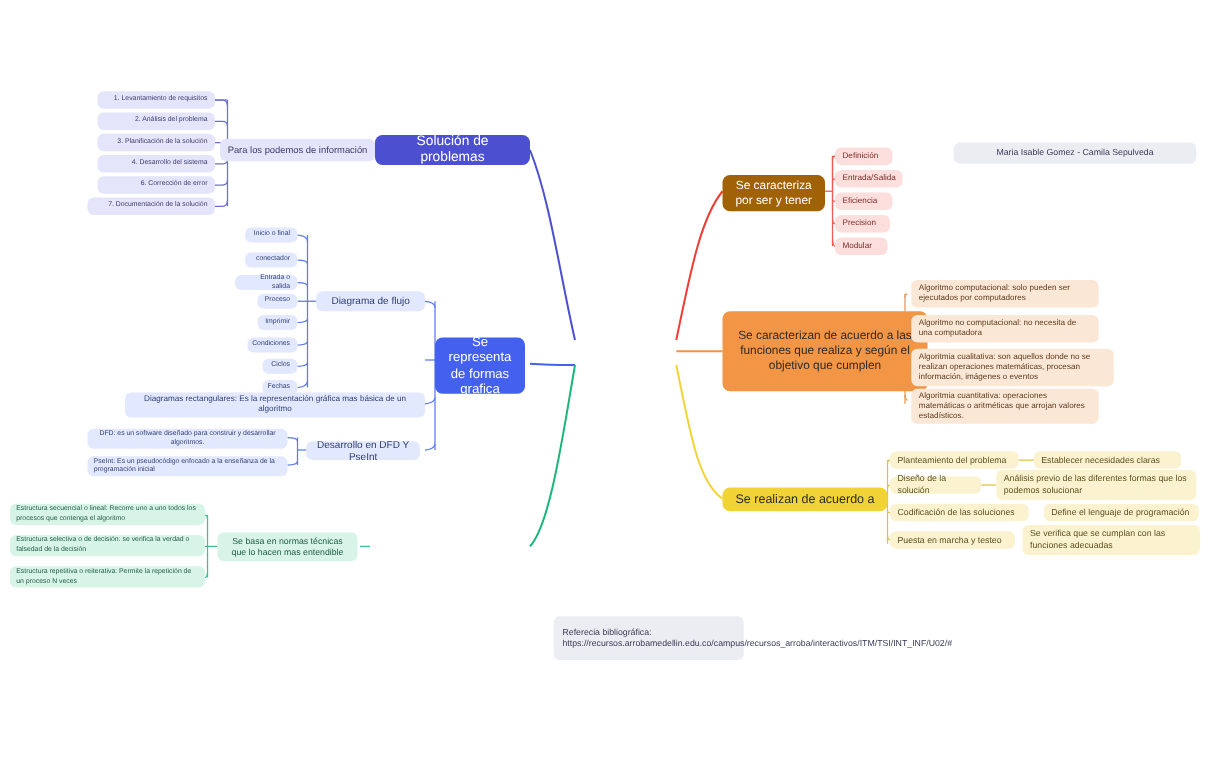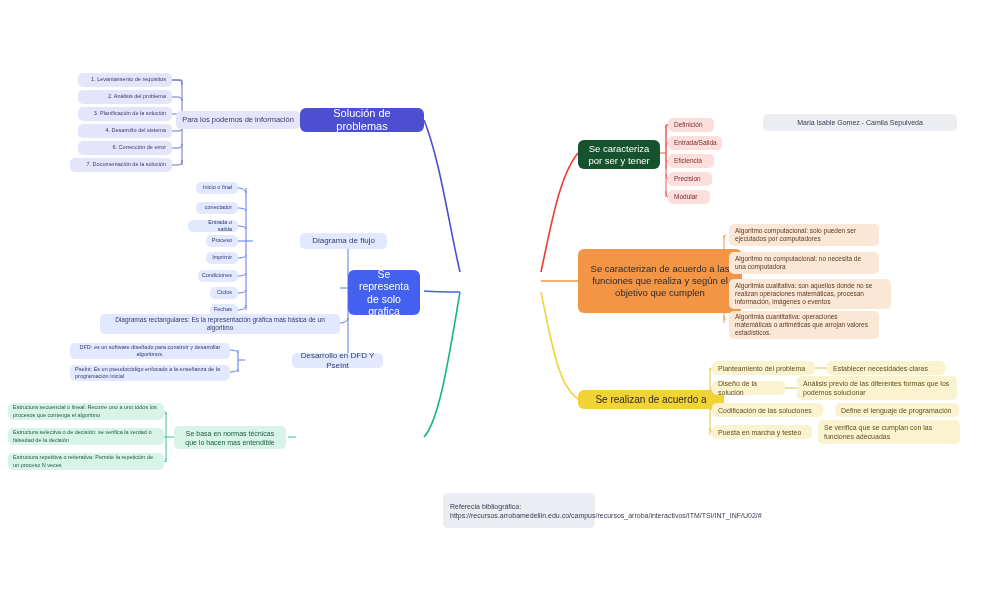--- a/index.html
+++ b/index.html
@@ -13,21 +13,21 @@
         justify-content:center;text-align:center;border-radius:7px;}
 
   
   .central{background:#9c27b0;color:#ffffff;font-size:19px;border-radius:9px;
            letter-spacing:.2px;}
 
   
   .l1{color:#ffffff;font-size:11.5px;line-height:13.5px;border-radius:6px;padding:5px 8px;}
   .l1.blue{background:#4b4fd0;}
   .l1.blue2{background:#4361ee;}
-  .l1.red{background:#14532d;}
+  .l1.red{background:#a16207;}
   .l1.orange{background:#f29545;color:#2b2b2b;}
   .l1.yellow{background:#f2d335;color:#2b2b2b;}
   .l1.green{background:#18b67a;color:#ffffff;}
 
   
   .chip{position:absolute;box-sizing:border-box;display:flex;align-items:center;
         border-radius:5px;padding:3px 6px;line-height:11px;}
   .chip.center{justify-content:center;text-align:center;}
   .chip.right{justify-content:flex-end;text-align:right;}
 
@@ -36,21 +36,21 @@
   .c-red{background:#fcdedc;color:#7a2c27;}
   .c-orange{background:#fbe7d6;color:#5c3a1d;}
   .c-yellow{background:#fbf3cf;color:#5c5020;}
   .c-green{background:#d8f3e7;color:#1d5c46;}
   .c-grey{background:#ececf3;color:#3a3a55;}
 
   .fs55{font-size:5.5px;line-height:7.2px;}
   .fs65{font-size:6.5px;line-height:8.2px;}
   .fs7 {font-size:7px;line-height:9px;}
   .fs75{font-size:7.5px;line-height:9.6px;}
-  .fs8 {font-size:8px;line-height:10px;margin-left:47px;}
+  .fs8 {font-size:8px;line-height:10px;}
 </style>
 </head>
 <body>
 
 <div id="canvas">
 
   <svg class="links" viewBox="0 0 981 607">
 
     <g fill="none" stroke-width="1.6">
       <path d="M460,272 C448,220 440,160 424,120" stroke="#4b4fd0"></path>
@@ -153,21 +153,21 @@
   <div class="node l1 blue" style="left:300px;top:108px;width:124px;height:24px;font-size:11px;">Solución de problemas</div>
   <div class="chip c-blue center fs75" style="left:176px;top:111px;width:124px;height:18px;">Para los podemos de información</div>
 
   <div class="chip c-blue right fs55" style="left:78px;top:73px;width:94px;height:14px;">1. Levantamiento de requisitos</div>
   <div class="chip c-blue right fs55" style="left:78px;top:90px;width:94px;height:14px;">2. Análisis del problema</div>
   <div class="chip c-blue right fs55" style="left:78px;top:107px;width:94px;height:14px;">3. Planificación de la solución</div>
   <div class="chip c-blue right fs55" style="left:78px;top:124px;width:94px;height:14px;">4. Desarrollo del sistema</div>
   <div class="chip c-blue right fs55" style="left:78px;top:141px;width:94px;height:14px;">6. Corrección de error</div>
   <div class="chip c-blue right fs55" style="left:70px;top:158px;width:102px;height:14px;">7. Documentación de la solución</div>
 
-  <div class="node l1 blue2" style="left:348px;top:270px;width:72px;height:45px;font-size:10.5px;line-height:12.5px;padding:4px 6px;">Se representa de solo grafica</div>
+  <div class="node l1 blue2" style="left:348px;top:270px;width:72px;height:45px;font-size:10.5px;line-height:12.5px;padding:4px 6px;">Se representa de formas grafica</div>
 
   <div class="chip c-blue2 center fs8" style="left:253px;top:233px;width:87px;height:16px;">Diagrama de flujo</div>
 
   <div class="chip c-blue2 right fs55" style="left:196px;top:182px;width:42px;height:12px;">Inicio o final</div>
   <div class="chip c-blue2 right fs55" style="left:196px;top:202px;width:42px;height:12px;">conectador</div>
   <div class="chip c-blue2 right fs55" style="left:188px;top:220px;width:50px;height:12px;">Entrada  o salida</div>
   <div class="chip c-blue2 right fs55" style="left:206px;top:235px;width:32px;height:12px;">Proceso</div>
   <div class="chip c-blue2 right fs55" style="left:206px;top:252px;width:32px;height:12px;">Imprimir</div>
   <div class="chip c-blue2 right fs55" style="left:198px;top:270px;width:40px;height:12px;">Condiciones</div>
   <div class="chip c-blue2 right fs55" style="left:210px;top:287px;width:28px;height:12px;">Ciclos</div>
@@ -188,21 +188,21 @@
   <div class="chip c-red fs65" style="left:668px;top:172px;width:44px;height:14px;">Precision</div>
   <div class="chip c-red fs65" style="left:668px;top:190px;width:42px;height:14px;">Modular</div>
 
   <div class="node l1 orange" style="left:578px;top:249px;width:164px;height:64px;font-size:9.5px;line-height:12px;">Se caracterizan de acuerdo a las funciones que realiza y según el objetivo que cumplen</div>
 
   <div class="chip c-orange fs65" style="left:729px;top:224px;width:150px;height:22px;">Algoritmo computacional: solo pueden ser ejecutados por computadores</div>
   <div class="chip c-orange fs65" style="left:729px;top:252px;width:150px;height:22px;">Algoritmo no computacional: no necesita de una computadora</div>
   <div class="chip c-orange fs65" style="left:729px;top:279px;width:162px;height:30px;">Algoritmia cualitativa: son aquellos donde no se realizan operaciones matemáticas, procesan información, imágenes o eventos</div>
   <div class="chip c-orange fs65" style="left:729px;top:311px;width:150px;height:28px;">Algoritmia cuantitativa: operaciones matemáticas o aritméticas que arrojan valores estadísticos.</div>
 
-  <div class="node l1 yellow" style="left:578px;top:390px;width:146px;height:19px;font-size:10px;">Se realizan de acuerdo a</div>
+  <div class="node l1 yellow" style="left:578px;top:390px;width:132px;height:19px;font-size:10px;">Se realizan de acuerdo a</div>
 
   <div class="chip c-yellow fs7" style="left:712px;top:361px;width:103px;height:14px;">Planteamiento del problema</div>
   <div class="chip c-yellow fs7" style="left:827px;top:361px;width:118px;height:14px;">Establecer necesidades claras</div>
 
   <div class="chip c-yellow fs7" style="left:712px;top:381px;width:73px;height:14px;">Diseño de la solución</div>
   <div class="chip c-yellow fs7" style="left:797px;top:376px;width:160px;height:24px;">Análisis previo de las diferentes formas que los podemos solucionar</div>
 
   <div class="chip c-yellow fs7" style="left:712px;top:403px;width:111px;height:14px;">Codificación de las soluciones</div>
   <div class="chip c-yellow fs7" style="left:835px;top:403px;width:124px;height:14px;">Define el lenguaje de programación</div>
 

